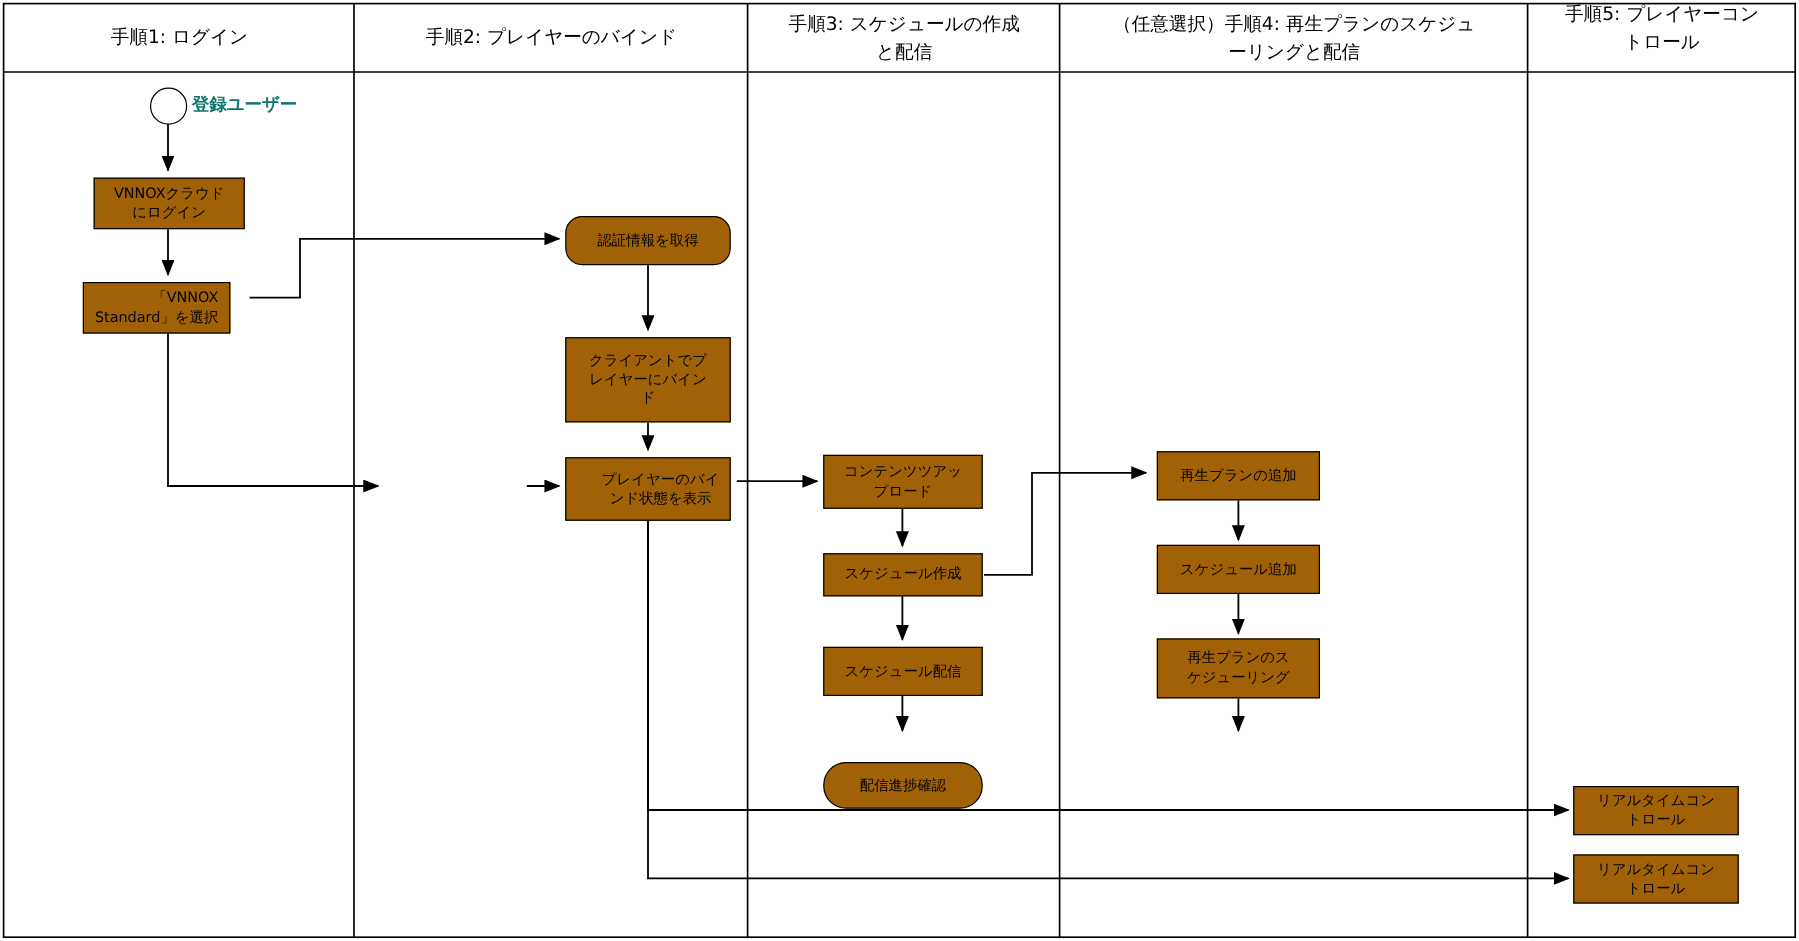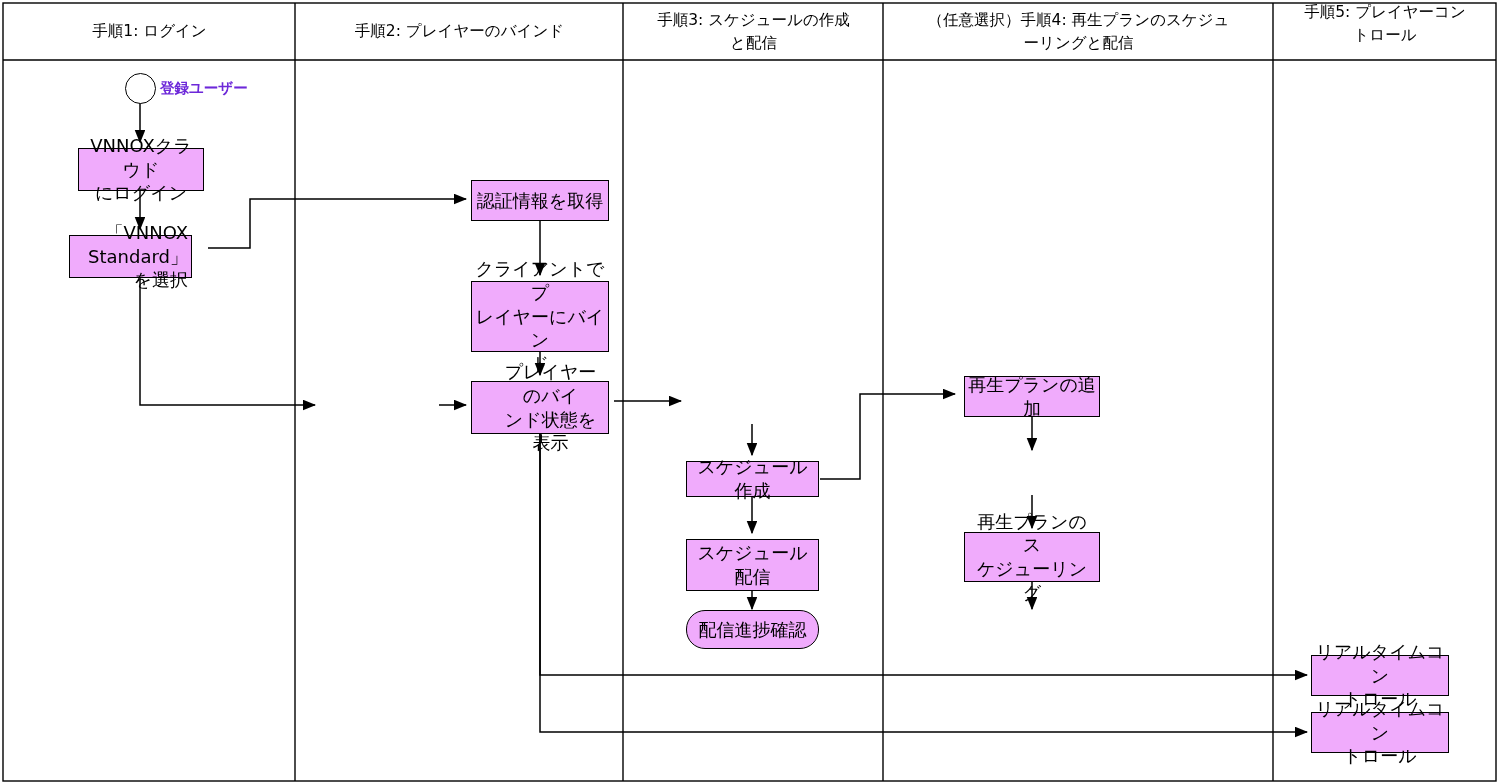--- a/index.html
+++ b/index.html
@@ -34,43 +34,43 @@
     font-size: 15.5px;
     line-height: 1.5;
     color: #000;
     padding: 0 6px;
     box-sizing: border-box;
     white-space: pre-line;
   }
   .node {
     position: absolute;
     box-sizing: border-box;
-    background: #f0abfc;
+    background: #a16207;
     border: 1.3px solid #000000;
     display: flex;
     align-items: center;
     justify-content: center;
     text-align: center;
-    font-size: 18px;
+    font-size: 12px;
     line-height: 1.32;
     color: #000000;
     padding: 1px 3px;
   }
   .start-node {
     position: absolute;
     box-sizing: border-box;
     border: 1.5px solid #000000;
     border-radius: 50%;
     background: #ffffff;
   }
   .start-label {
     position: absolute;
     font-size: 14.5px;
     font-weight: bold;
-    color: #6d28d9;
+    color: #0f766e;
     white-space: nowrap;
     line-height: 1;
   }
 </style>
 </head>
 <body>
 
 <div id="canvas">
 
   <svg id="swimlane-svg" viewBox="0 0 1499 784">
@@ -151,45 +151,52 @@
 
   <div class="node" style="left:78px; top:148px; width:126px; height:43px;">
     <span style="white-space:pre-line;">VNNOXクラウド
 にログイン</span>
   </div>
   <div class="node" style="left:69px; top:235px; width:123px; height:43px;text-align:right;">
     <span style="white-space:pre-line;">「VNNOX
 Standard」を選択</span>
   </div>
 
-  <div class="node" style="left:471px; top:180px; width:138px; height:41px;">
+  <div class="node" style="left:471px; top:180px; width:138px; height:41px;border-radius:14px;">
     <span style="white-space:pre-line;">認証情報を取得</span>
   </div>
   <div class="node" style="left:471px; top:281px; width:138px; height:71px;">
     <span style="white-space:pre-line;">クライアントでプ
 レイヤーにバイン
 ド</span>
   </div>
   <div class="node" style="left:471px; top:381px; width:138px; height:53px;padding-left:24px;">
     <span style="white-space:pre-line;">プレイヤーのバイ
 ンド状態を表示</span>
   </div>
 
+  <div class="node" style="left:686px; top:379px; width:133px; height:45px;">
+    <span style="white-space:pre-line;">コンテンツツアッ
+プロード</span>
+  </div>
   <div class="node" style="left:686px; top:461px; width:133px; height:36px;">
     <span style="white-space:pre-line;">スケジュール作成</span>
   </div>
-  <div class="node" style="left:686px; top:539px; width:133px; height:52px;">
+  <div class="node" style="left:686px; top:539px; width:133px; height:41px;">
     <span style="white-space:pre-line;">スケジュール配信</span>
   </div>
-  <div class="node" style="left:686px; top:610px; width:133px; height:39px;border-radius:19px;">
+  <div class="node" style="left:686px; top:635px; width:133px; height:39px;border-radius:19px;">
     <span style="white-space:pre-line;">配信進捗確認</span>
   </div>
 
   <div class="node" style="left:964px; top:376px; width:136px; height:41px;">
     <span style="white-space:pre-line;">再生プランの追加</span>
+  </div>
+  <div class="node" style="left:964px; top:454px; width:136px; height:41px;">
+    <span style="white-space:pre-line;">スケジュール追加</span>
   </div>
   <div class="node" style="left:964px; top:532px; width:136px; height:50px;">
     <span style="white-space:pre-line;">再生プランのス
 ケジューリング</span>
   </div>
 
   <div class="node" style="left:1311px; top:655px; width:138px; height:41px;">
     <span style="white-space:pre-line;">リアルタイムコン
 トロール</span>
   </div>

